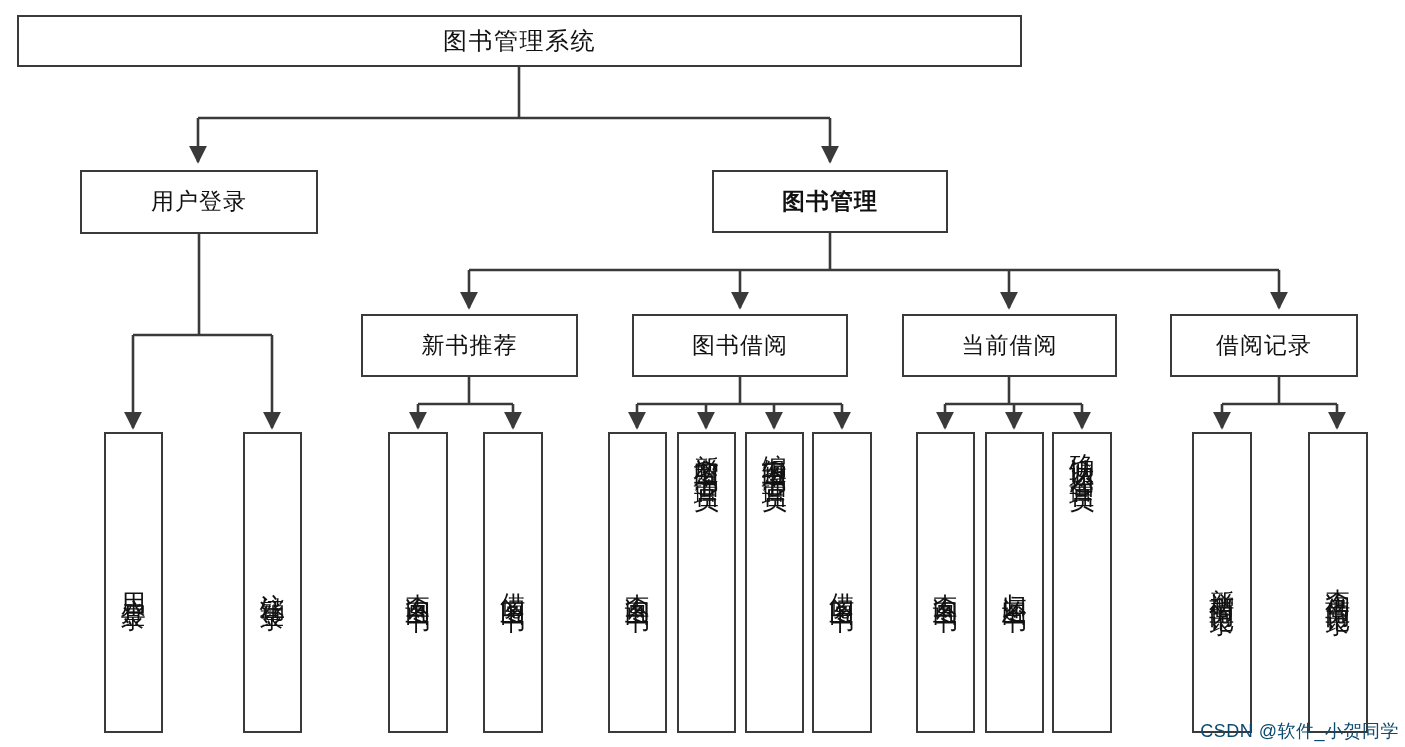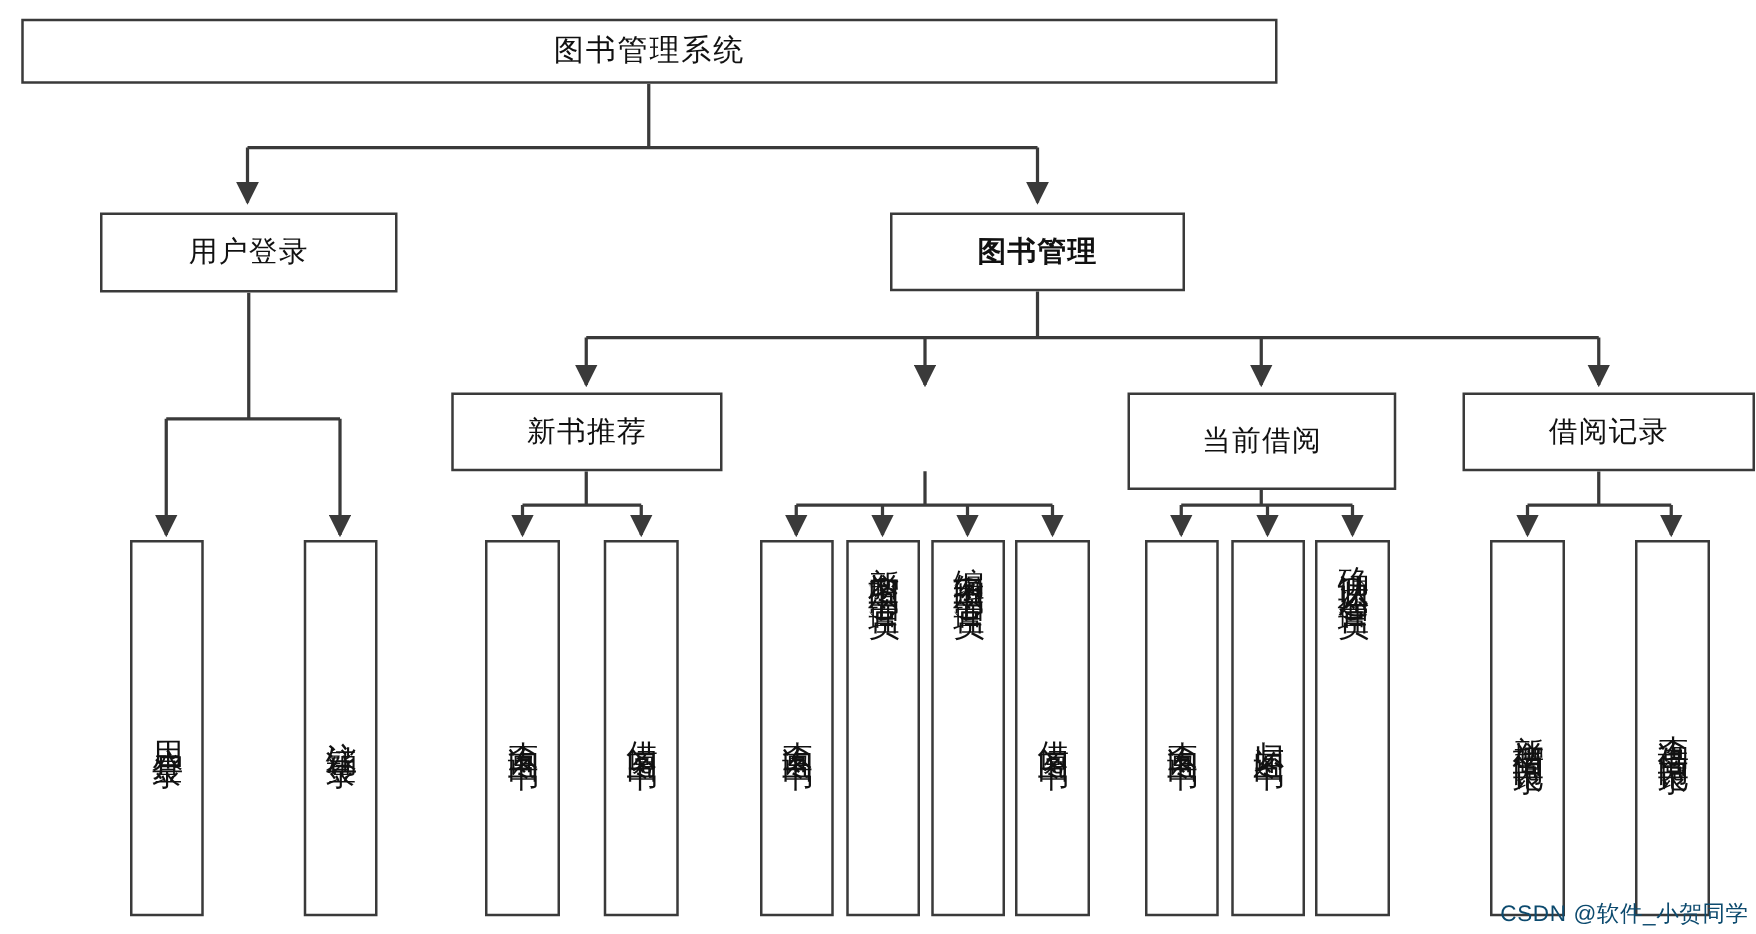--- a/index.html
+++ b/index.html
@@ -144,26 +144,29 @@
   </div>
 
   <div class="node horiz" style="left:712px; top:170px; width:236px; height:63px;font-weight:bold;">
     <span class="label">图书管理</span>
   </div>
 
   <div class="node horiz" style="left:361px; top:314px; width:217px; height:63px;">
     <span class="label">新书推荐</span>
   </div>
 
-
-  <div class="node horiz" style="left:902px; top:314px; width:215px; height:78px;">
+  <div class="node horiz" style="left:632px; top:314px; width:216px; height:63px;">
+    <span class="label">图书借阅</span>
+  </div>
+
+  <div class="node horiz" style="left:902px; top:314px; width:215px; height:63px;">
     <span class="label">当前借阅</span>
   </div>
 
-  <div class="node horiz" style="left:1170px; top:314px; width:234px; height:63px;">
+  <div class="node horiz" style="left:1170px; top:314px; width:188px; height:63px;">
     <span class="label">借阅记录</span>
   </div>
 
   <div class="node vert tall-fill" style="left:104px; top:432px; width:59px; height:301px;">
     <span class="label">用户登录</span>
   </div>
 
   <div class="node vert tall-fill" style="left:243px; top:432px; width:59px; height:301px;">
     <span class="label">注销登录</span>
   </div>

